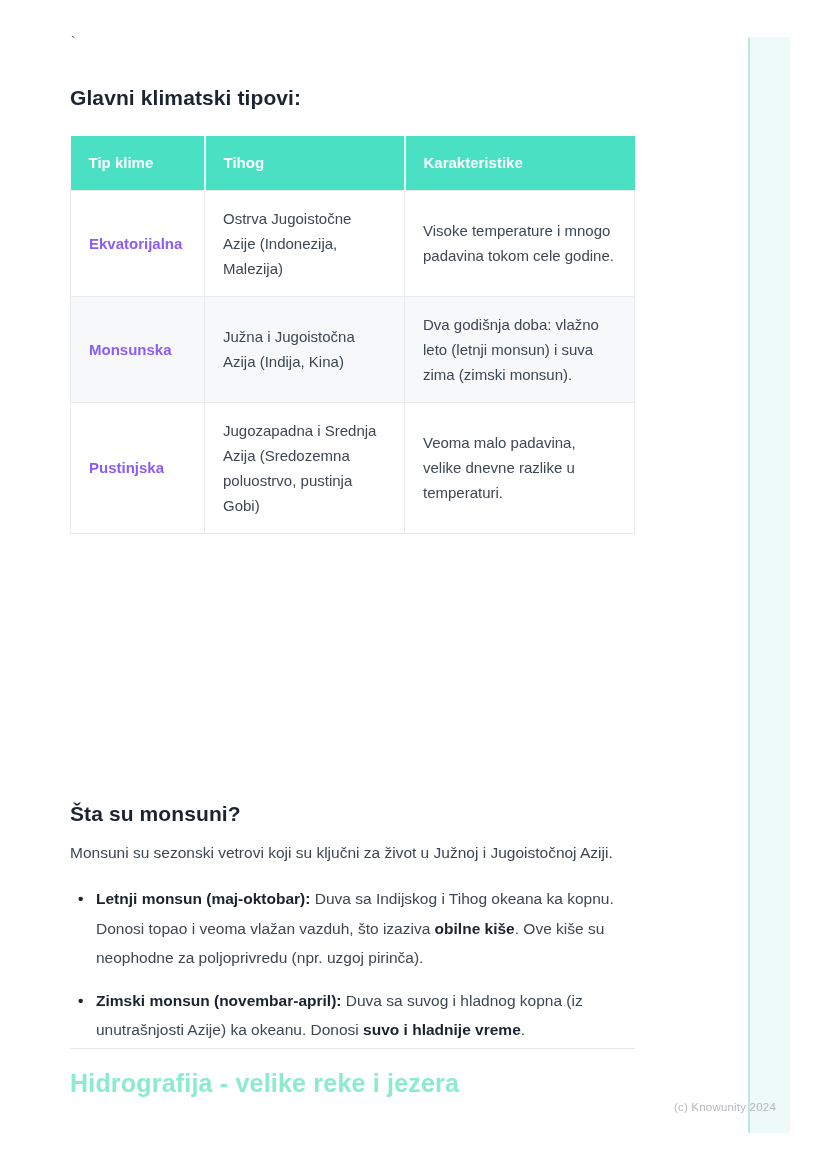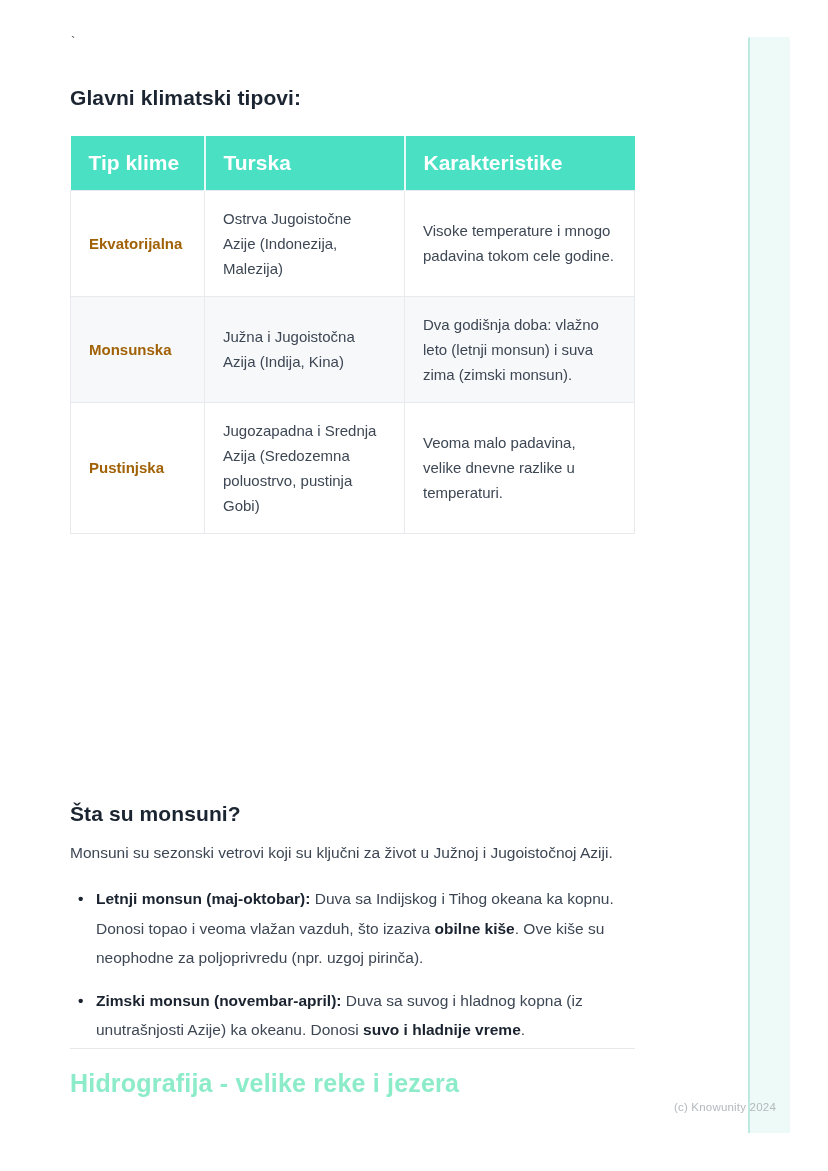--- a/index.html
+++ b/index.html
@@ -28,37 +28,37 @@
     width:564px;
     border-collapse:collapse;
     table-layout:fixed;
   }
   table.climate col.c1 { width:134px; }
   table.climate col.c2 { width:200px; }
   table.climate col.c3 { width:230px; }
   table.climate th {
     background:#49e0c4;
     color:#ffffff;
-    font-size:21px; font-weight:600;
+    font-size:15px; font-weight:600;
     text-align:left;
     padding:6px 18px;
     height:54px;
   }
   table.climate th + th { border-left:2px solid rgba(255,255,255,0.85); }
   table.climate td {
     border:1px solid #e8eaee;
     font-size:15px;
     color:#3d4754;
     line-height:25px;
     padding:15px 18px;
     vertical-align:middle;
     background:#ffffff;
   }
   table.climate tr.alt td { background:#f7f8fa; }
-  table.climate td.tip { font-weight:bold; color:#a16207; }
+  table.climate td.tip { font-weight:bold; color:#8b5cf6; }
   table.climate tbody tr td:first-child { border-left-color:#e8eaee; }
 
   .intro-para {
     position:absolute; left:70px; top:840px;
     font-size:15.5px; color:#3d4754; line-height:26px;
     white-space:nowrap;
   }
   ul.monsoon-list {
     position:absolute; left:70px; top:884px;
     width:578px;
@@ -112,21 +112,21 @@
 
   <table class="climate">
     <colgroup>
         <col class="c1">
         <col class="c2">
         <col class="c3">
       </colgroup>
     <thead>
       <tr>
         <th>Tip klime</th>
-        <th>Turska</th>
+        <th>Tihog</th>
         <th>Karakteristike</th>
       </tr>
     </thead>
     <tbody>
       <tr>
         <td class="tip">Ekvatorijalna</td>
         <td>Ostrva Jugoistočne Azije (Indonezija, Malezija)</td>
         <td>Visoke temperature i mnogo padavina tokom cele godine.</td>
       </tr>
       <tr class="alt">

